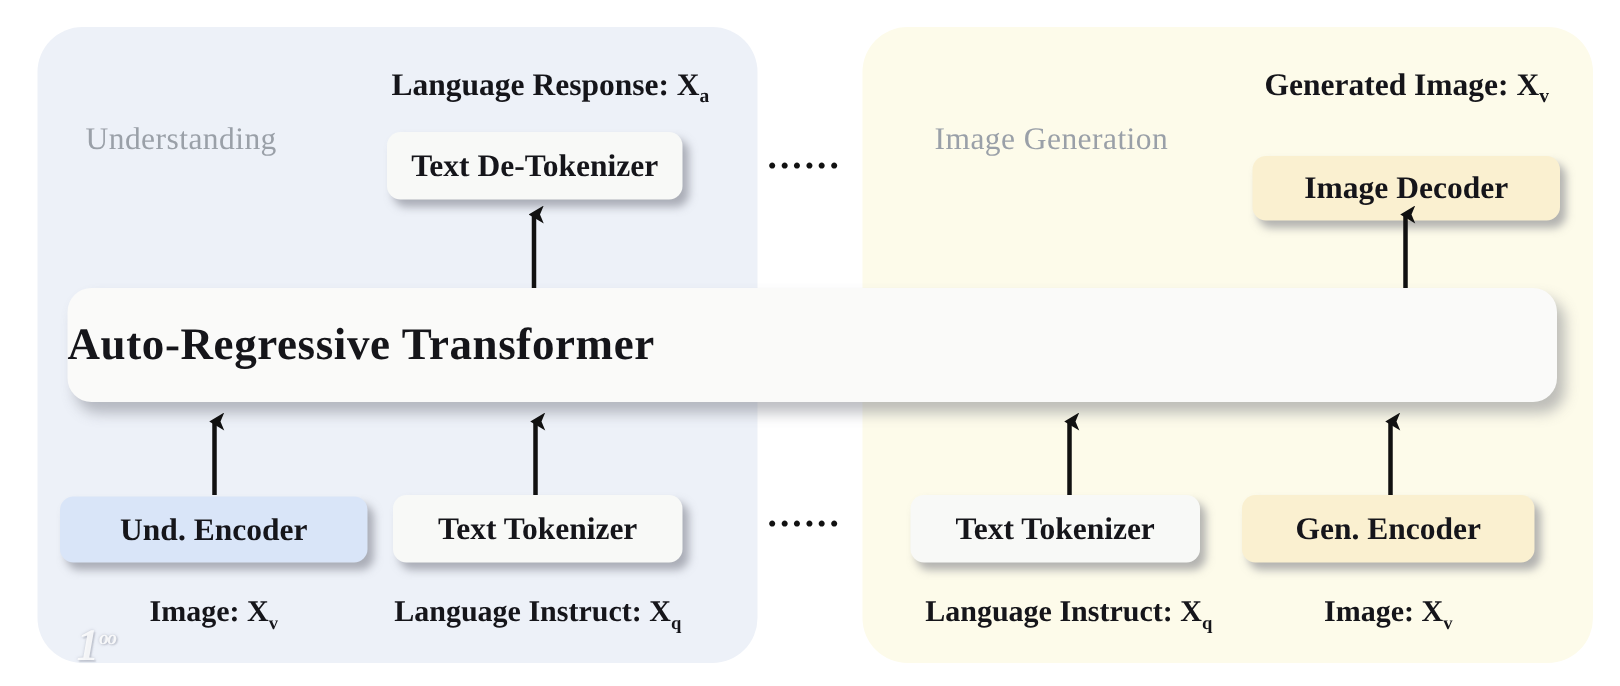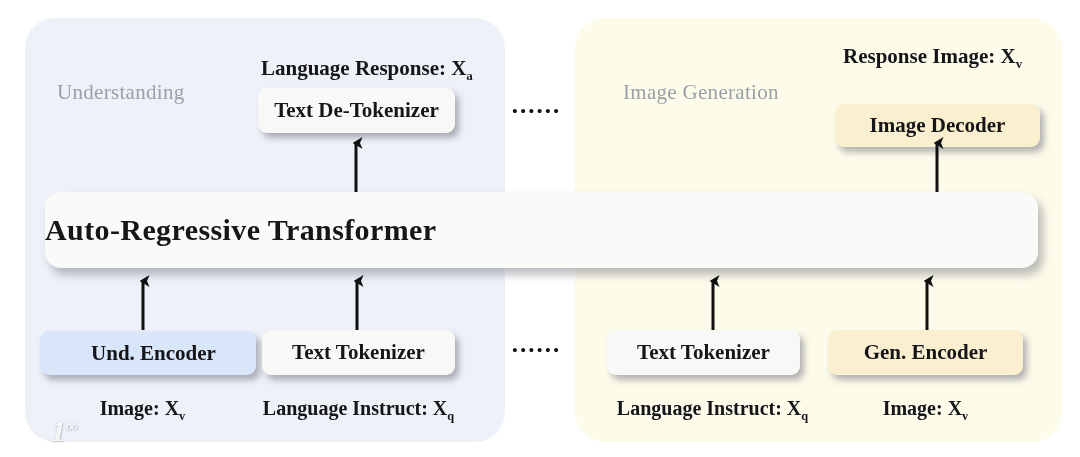--- a/index.html
+++ b/index.html
@@ -55,44 +55,44 @@
 </style>
 </head>
 <body>
 
 <div id="canvas">
 
   <div class="panel" id="panel-left"></div>
   <div class="panel" id="panel-right"></div>
 
   <div class="panel-title" style="left:57px;">Understanding</div>
-  <div class="out-label" style="left:261px;top:44px;margin-top:12px;">
+  <div class="out-label" style="left:261px;top:44px;">
     <span>Language Response: X</span><sub>a</sub>
   </div>
 
   <div class="panel-title" style="left:623px;">Image Generation</div>
   <div class="out-label" style="left:843px;top:44px;">
-    <span>Response Image: X</span><sub>v</sub>
+    <span>Generated Image: X</span><sub>v</sub>
   </div>
 
   <div class="node node-white" style="left:258px;top:88px;width:197px;height:45px;">
     <span>Text De-Tokenizer</span>
   </div>
   <div class="node node-yellow" style="left:835px;top:90px;width:205px;height:43px;margin-top:14px;">
     <span>Image Decoder</span>
   </div>
 
   <div class="dots" style="left:537px;top:103px;">••••••</div>
   <div class="dots" style="left:537px;top:342px;">••••••</div>
 
   <div id="ar-bar">
     <span>Auto-Regressive Transformer</span>
   </div>
 
-  <div class="node node-blue" style="left:40px;top:331px;width:205px;height:44px;padding-left:11px;">
+  <div class="node node-blue" style="left:40px;top:331px;width:205px;height:44px;">
     <span>Und. Encoder</span>
   </div>
   <div class="node node-white" style="left:262px;top:330px;width:193px;height:45px;">
     <span>Text Tokenizer</span>
   </div>
   <div class="node node-white" style="left:607px;top:330px;width:193px;height:45px;">
     <span>Text Tokenizer</span>
   </div>
   <div class="node node-yellow" style="left:828px;top:330px;width:195px;height:45px;">
     <span>Gen. Encoder</span>

